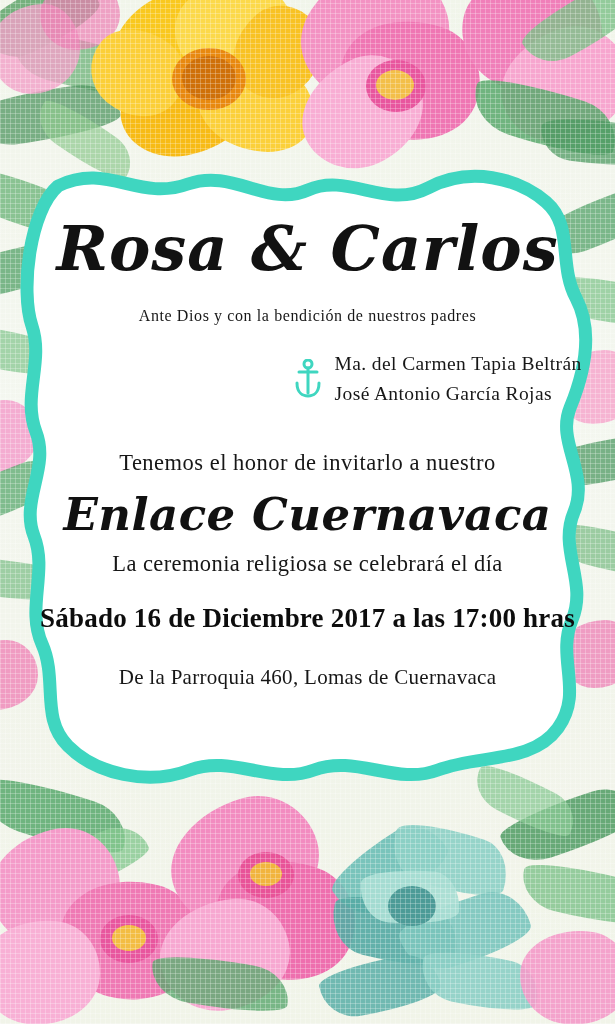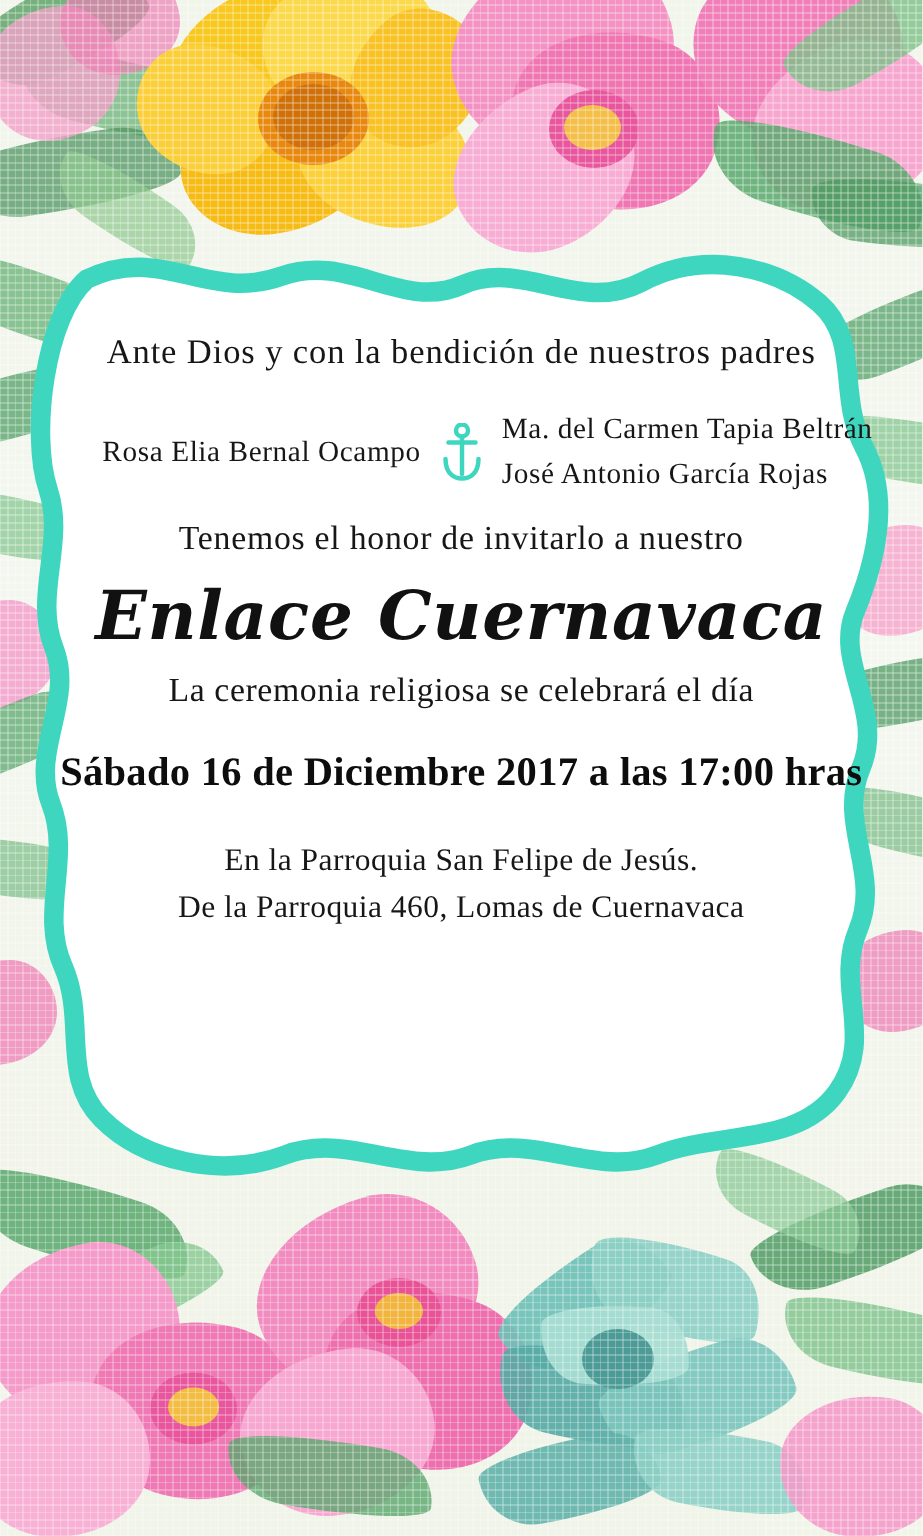--- a/index.html
+++ b/index.html
@@ -76,21 +76,21 @@
     font-family: "DejaVu Serif", serif;
     font-style: italic;
     font-weight: 700;
     font-size: 62px;
     line-height: 1.05;
     letter-spacing: 1px;
     margin-top: 20px;
     color: #121212;
   }
   .line-blessing {
-    font-size: 23px;
+    font-size: 16px;
     letter-spacing: .6px;
     margin-top: 26px;
     color: #171717;
   }
   .parents {
     margin-top: 24px;
     display: flex;
     align-items: center;
     justify-content: center;
     gap: 0;
@@ -107,21 +107,21 @@
   .anchor-icon {
     width: 54px;
     display: flex;
     align-items: center;
     justify-content: center;
     color: #3fd6c0;
   }
   .line-honor {
     font-size: 22.5px;
     letter-spacing: .5px;
-    margin-top: 14px;
+    margin-top: 40px;
     color: #171717;
   }
   .enlace {
     font-family: "DejaVu Serif", serif;
     font-style: italic;
     font-weight: 700;
     font-size: 45px;
     letter-spacing: .5px;
     margin-top: 12px;
     color: #111111;
@@ -250,26 +250,26 @@
         C 8 440, 30 404, 16 368
         C 2 332, 32 300, 18 264
         C 4 228, 26 194, 14 158
         C 2 122, 12 42, 40 18
         Z" fill="#ffffff" stroke="#3fd6c0" stroke-width="13" stroke-linejoin="round"></path>
     </svg>
   </div>
 
   <div class="content">
 
+    <div class="names">Rosa &amp; Carlos</div>
 
     <div class="line-blessing">Ante Dios y con la bendición de nuestros padres</div>
 
     <div class="parents">
       <div class="parents-col left">
-        <div>Rosa Elia Bernal Ocampo</div>
       </div>
       <div class="anchor-icon">
         <svg width="30" height="40" viewBox="0 0 30 40" xmlns="http://www.w3.org/2000/svg">
           <circle cx="15" cy="5" r="4" fill="none" stroke="#3fd6c0" stroke-width="3"></circle>
           <line x1="15" y1="9" x2="15" y2="34" stroke="#3fd6c0" stroke-width="3" stroke-linecap="round"></line>
           <line x1="6" y1="13" x2="24" y2="13" stroke="#3fd6c0" stroke-width="3" stroke-linecap="round"></line>
           <path d="M4 24 C4 34, 10 37, 15 37 C20 37, 26 34, 26 24" fill="none" stroke="#3fd6c0" stroke-width="3" stroke-linecap="round"></path>
         </svg>
       </div>
       <div class="parents-col right">
@@ -280,18 +280,17 @@
 
     <div class="line-honor">Tenemos el honor de invitarlo a nuestro</div>
 
     <div class="enlace">Enlace Cuernavaca</div>
 
     <div class="line-ceremony">La ceremonia religiosa se celebrará el día</div>
 
     <div class="date">Sábado 16 de Diciembre 2017 a las 17:00 hras</div>
 
     <div class="venue">
-      <div>En la Parroquia San Felipe de Jesús.</div>
       <div>De la Parroquia 460, Lomas de Cuernavaca</div>
     </div>
 
   </div>
 </div>
 
 </body></html>

